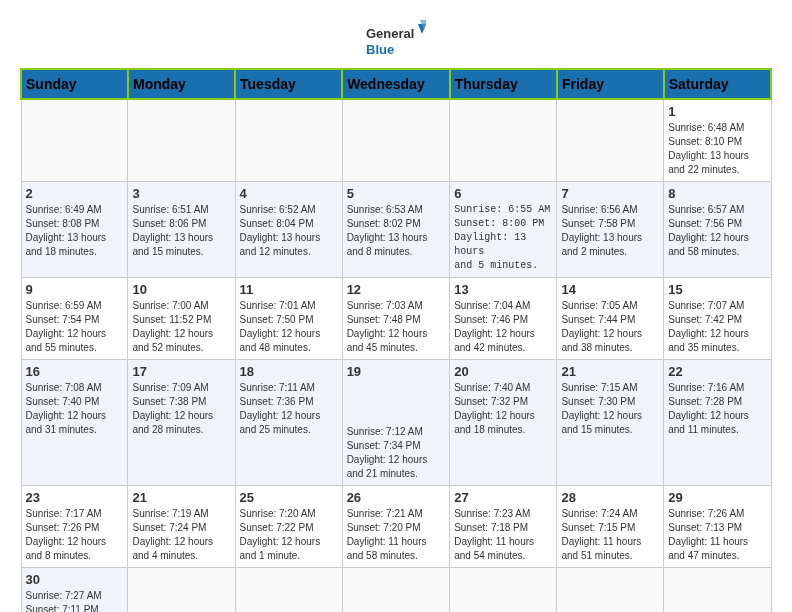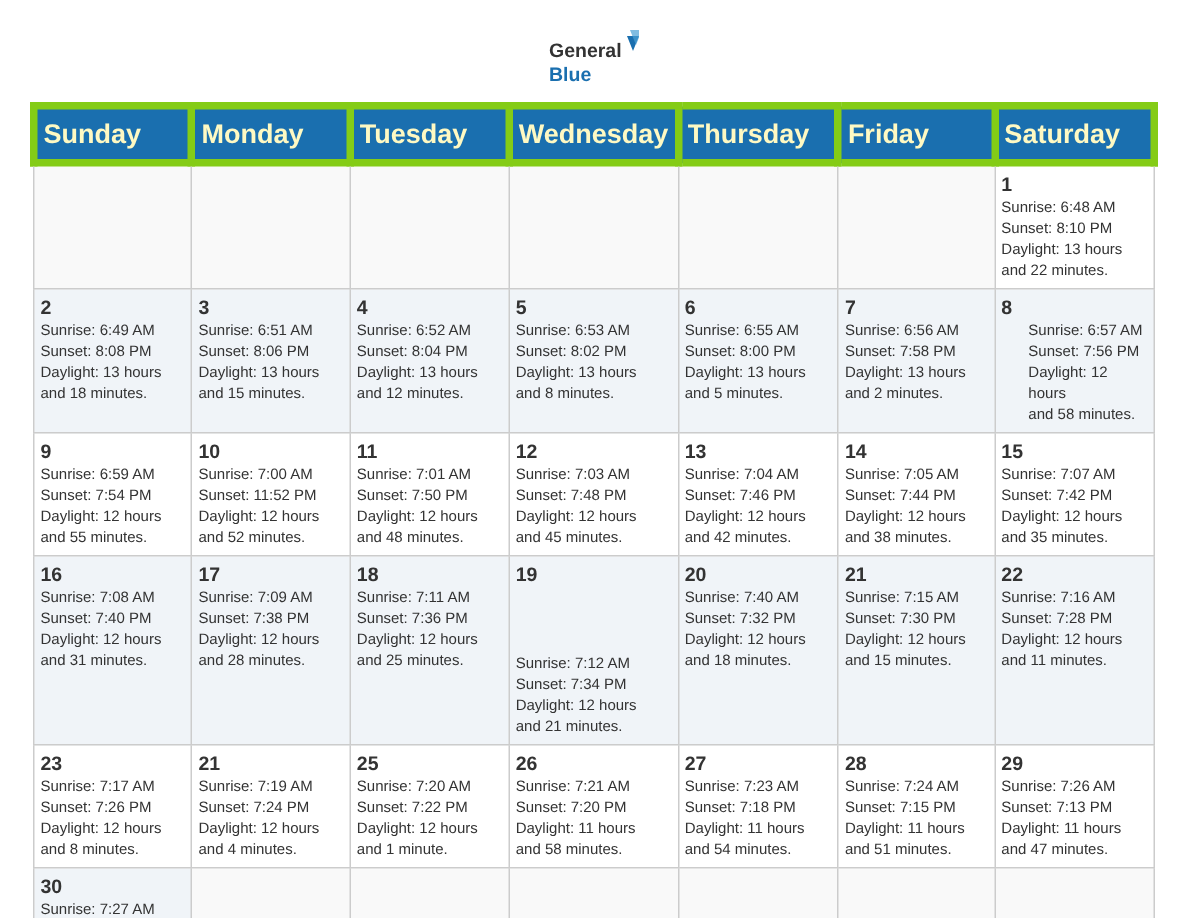--- a/index.html
+++ b/index.html
@@ -33,26 +33,26 @@
       font-size: 14px;
       color: #555;
     }
     .calendar {
       width: 100%;
       border-collapse: collapse;
       font-size: 11px;
     }
     .calendar th {
       background-color: #1a6faf;
-      color: #fef9c3;
+      color: #000000;
       padding: 6px 4px;
       text-align: left;
-      font-size: 18px;
+      font-size: 14px;
       font-weight: bold;
-      border: 5px solid #84cc16;
+      border: 2px solid #84cc16;
     }
     .calendar td {
       border: 1px solid #ccc;
       vertical-align: top;
       padding: 4px;
       width: 108px;
       min-height: 80px;
       background: #fff;
     }
     .calendar tr:nth-child(even) td {
@@ -144,35 +144,35 @@
         </td>
         <td>
           <span class="day-num">5</span>
           <div class="day-info" style="white-space: pre-line;">Sunrise: 6:53 AM
 Sunset: 8:02 PM
 Daylight: 13 hours
 and 8 minutes.</div>
         </td>
         <td>
           <span class="day-num">6</span>
-          <div class="day-info" style="white-space: pre-line;">Sunrise: 6:55 AM
+          <div class="day-info" style="white-space: pre-line; font-family: Liberation Mono, monospace;">Sunrise: 6:55 AM
 Sunset: 8:00 PM
 Daylight: 13 hours
 and 5 minutes.</div>
         </td>
         <td>
           <span class="day-num">7</span>
           <div class="day-info" style="white-space: pre-line;">Sunrise: 6:56 AM
 Sunset: 7:58 PM
 Daylight: 13 hours
 and 2 minutes.</div>
         </td>
         <td>
           <span class="day-num">8</span>
-          <div class="day-info" style="white-space: pre-line; margin-left: 18px;">Sunrise: 6:57 AM
+          <div class="day-info" style="white-space: pre-line;">Sunrise: 6:57 AM
 Sunset: 7:56 PM
 Daylight: 12 hours
 and 58 minutes.</div>
         </td>
       </tr>
       <tr>
         <td>
           <span class="day-num">9</span>
           <div class="day-info" style="white-space: pre-line;">Sunrise: 6:59 AM
 Sunset: 7:54 PM

